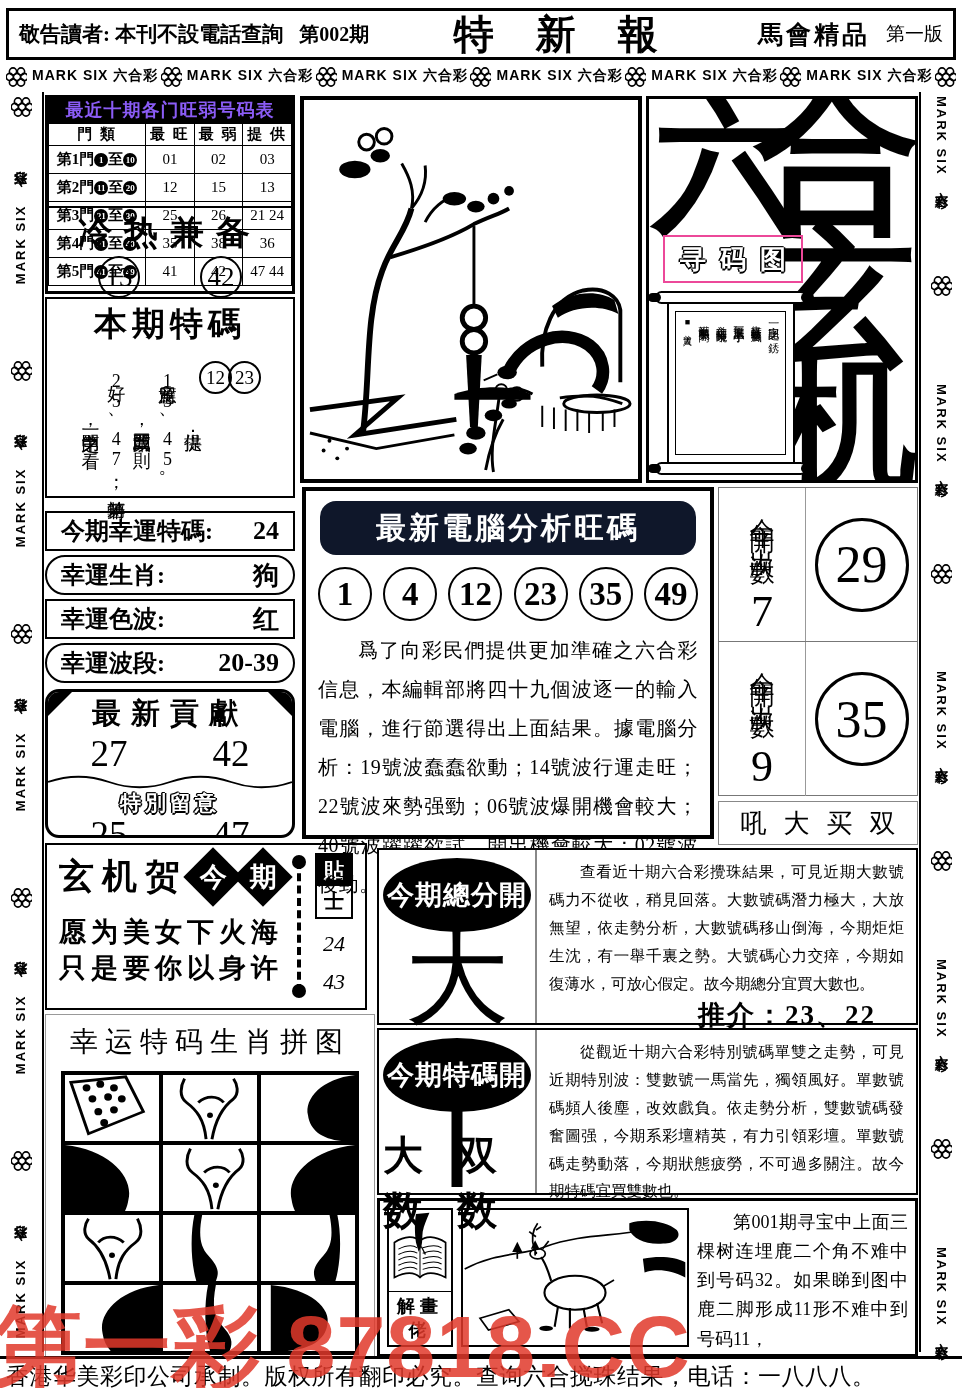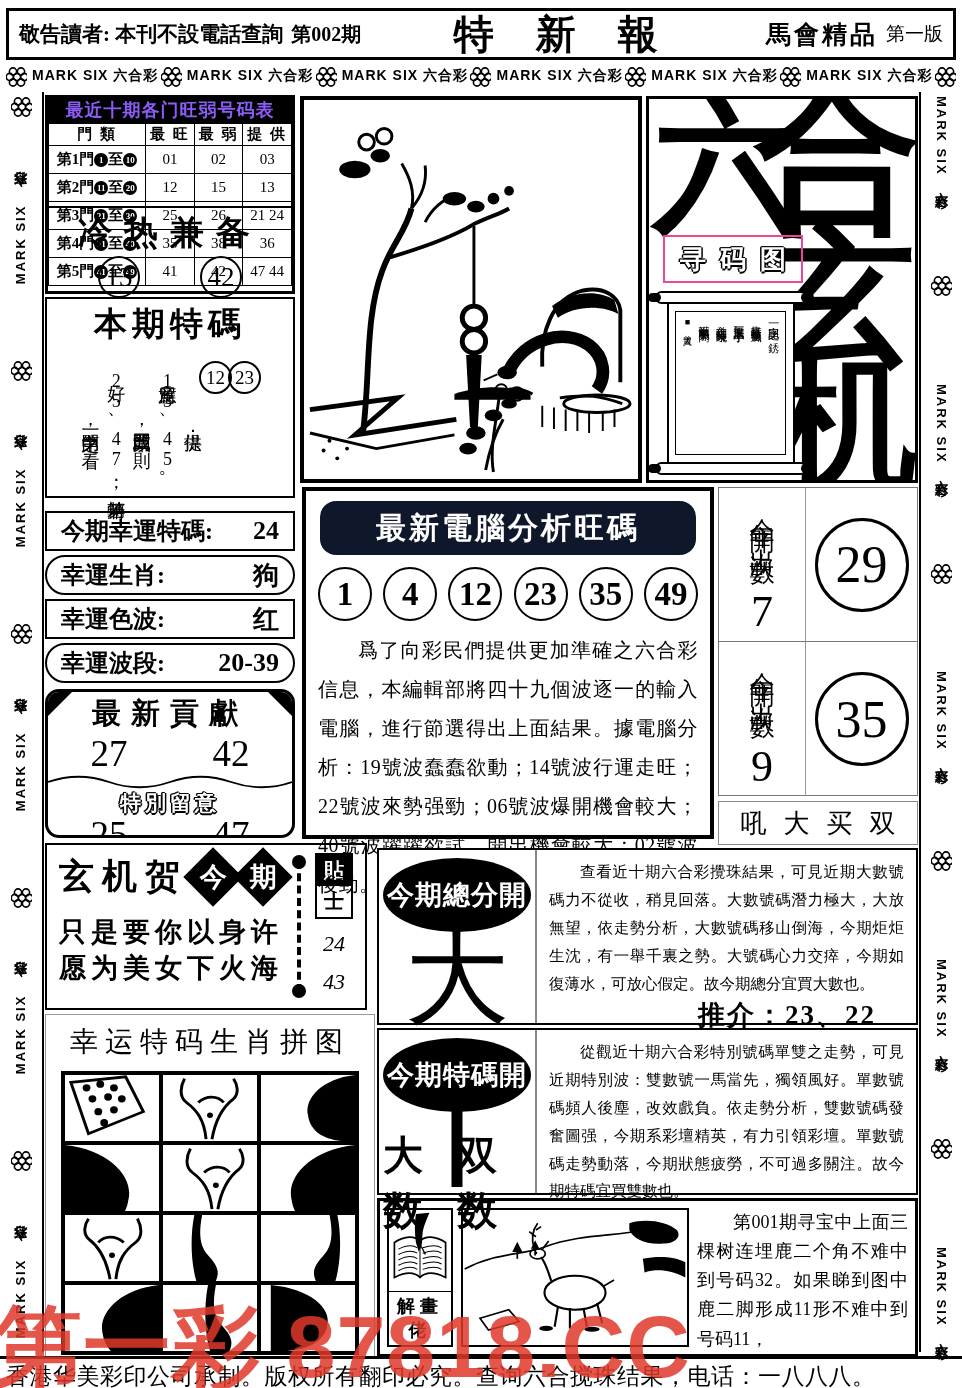--- a/index.html
+++ b/index.html
@@ -5,21 +5,21 @@
   * { box-sizing: border-box; margin: 0; padding: 0; }
   html,body { background:#777; }
   #page {
     position: relative; width: 962px; height: 1388px; margin: 0 auto;
     background: #fff; color:#000; overflow: hidden;
     font-family: "Liberation Serif", "DejaVu Serif", serif;
   }
 
   
   #hdr { position:absolute; left:6px; top:8px; width:950px; height:52px;
-         border:3px solid #000; display:flex; align-items:center; padding:0 10px; gap:8px; }
+         border:3px solid #000; display:flex; align-items:center; padding:0 10px; gap:16px; }
   .hdr-notice { font-size:21px; font-weight:bold; white-space:nowrap; }
   .hdr-issue  { font-size:20px; font-weight:bold; white-space:nowrap; }
   .hdr-title  { flex:1; text-align:center; font-size:40px; font-weight:bold; letter-spacing:16px; white-space:nowrap; }
   .hdr-brand  { font-size:25px; font-weight:bold; letter-spacing:3px; white-space:nowrap; }
   .hdr-ed     { font-size:19px; white-space:nowrap; }
 
   
   #topmarks { position:absolute; left:6px; top:62px; width:950px; height:28px;
               display:flex; align-items:center; justify-content:space-between; }
   .mk { display:flex; align-items:center; gap:5px; }
@@ -459,22 +459,22 @@
       <div class="g-title">
         <span class="g-brush">玄机贺</span>
         <span class="dia">
             <span>今</span>
           </span>
         <span class="dia">
             <span>期</span>
           </span>
       </div>
       <div class="g-poem">
+        <div>愿为美女下火海</div>
         <div>只是要你以身许</div>
-        <div>愿为美女下火海</div>
       </div>
     </div>
     <div class="dash"></div>
     <div class="g-side">
       <div class="tipbox">
         <span class="tip-top">貼</span>
         <span class="tip-bot">士</span>
       </div>
       <div class="tipnums">
         <div>24</div>

